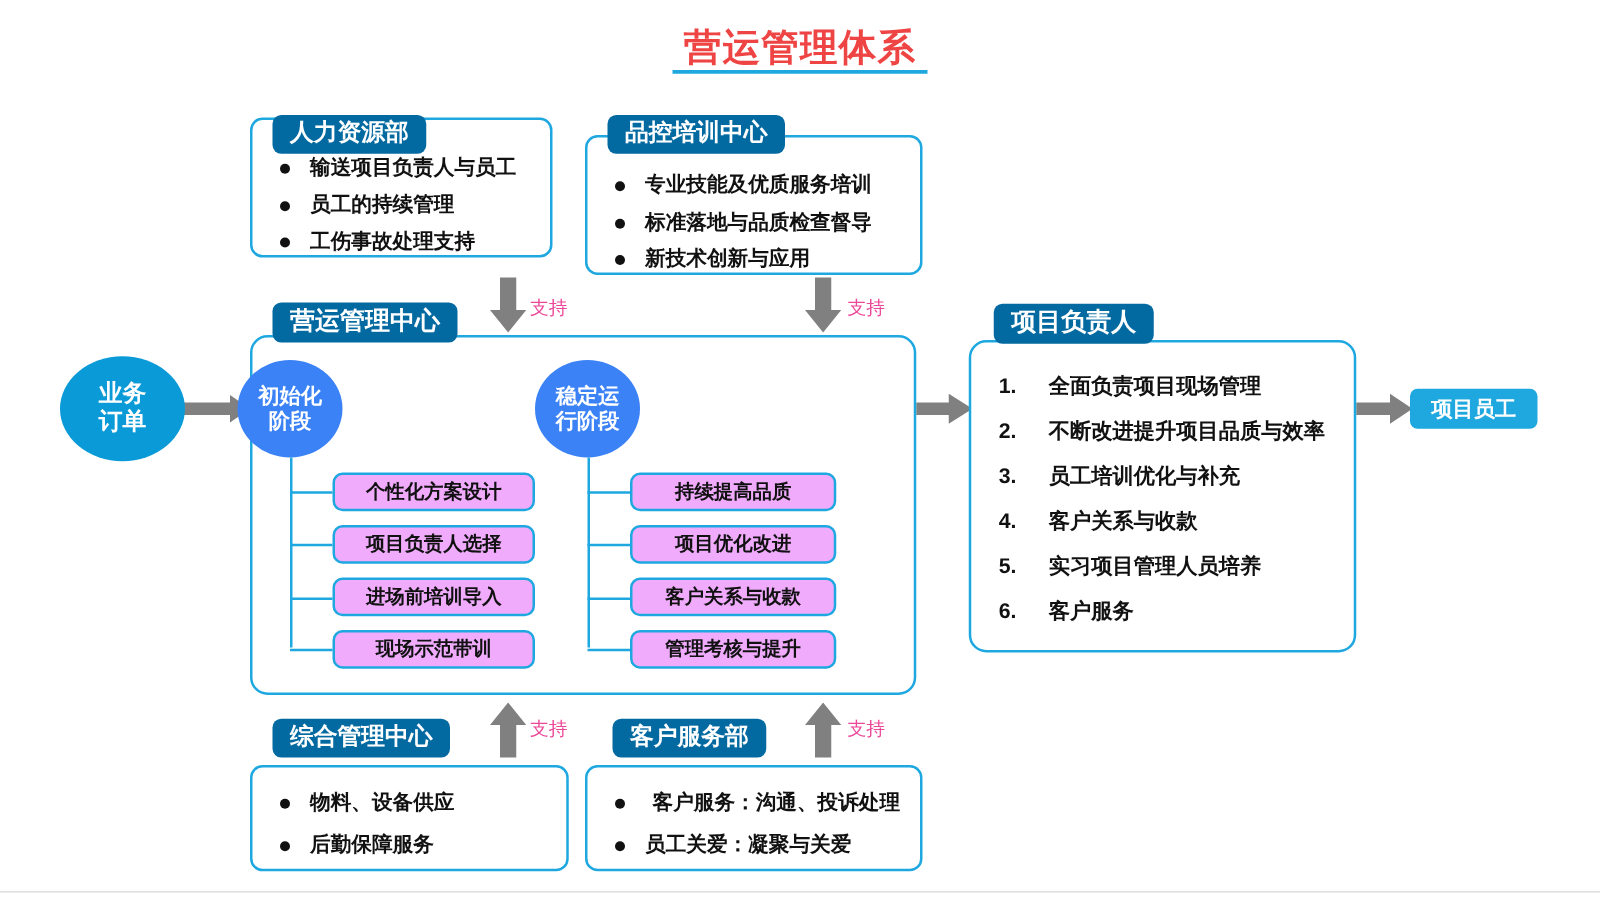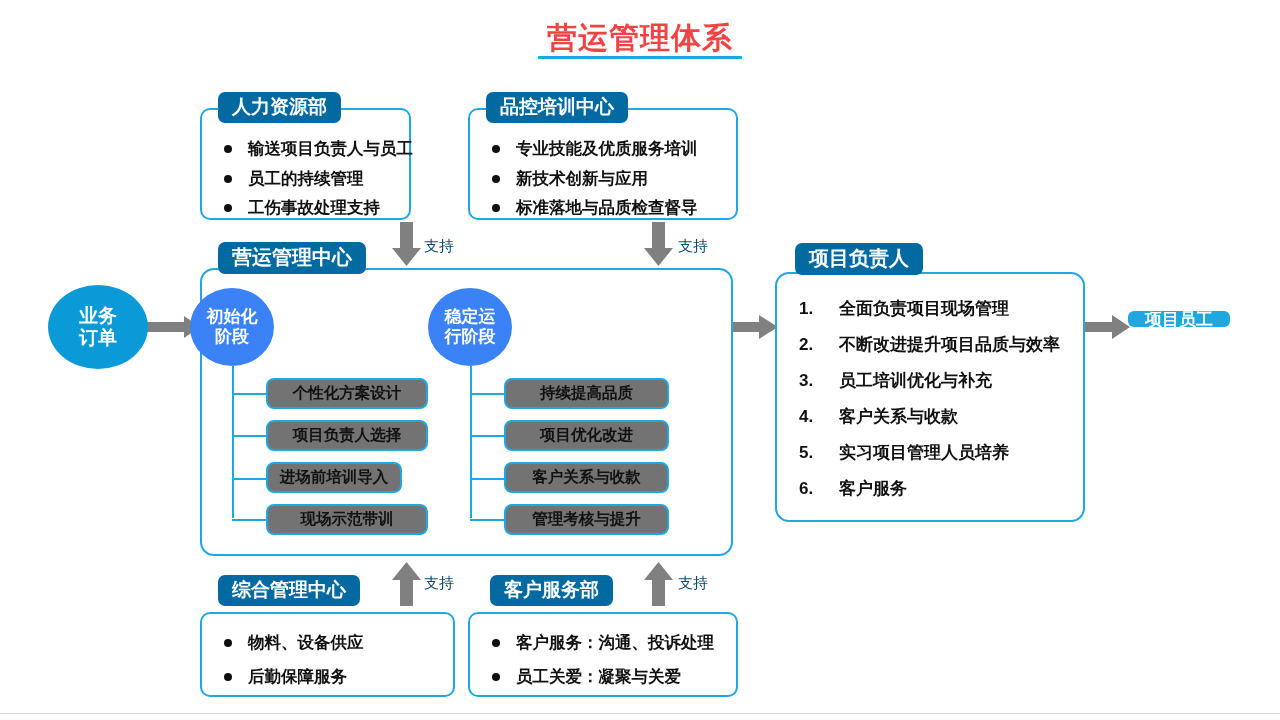--- a/index.html
+++ b/index.html
@@ -136,21 +136,21 @@
   .ellipse.dark {
     background: #0a9ad8;
   }
 
   
   .sub-item {
     position: absolute;
     box-sizing: border-box;
     border: 2px solid #1fa8e0;
     border-radius: 8px;
-    background: #737373;
+    background: #f0abfc;
     color: #111111;
     font-size: 15.5px;
     font-weight: bold;
     display: flex;
     align-items: center;
     justify-content: center;
     white-space: nowrap;
   }
 
   
@@ -162,21 +162,21 @@
   .vline {
     position: absolute;
     background: #1fa8e0;
     width: 2px;
   }
 
   
   .arrow-label {
     position: absolute;
     font-size: 15px;
-    color: #0c4a6e;
+    color: #ec4899;
     font-weight: normal;
     white-space: nowrap;
   }
 
   
   .employee-box {
     position: absolute;
     box-sizing: border-box;
     background: #1fa8e0;
     color: #ffffff;
@@ -252,34 +252,34 @@
       <rect x="733" y="322" width="30" height="10" fill="#808080"></rect>
       <polygon points="759,315 759,339 778,327" fill="#808080"></polygon>
     </g>
 
     <g>
       <rect x="1085" y="322" width="32" height="10" fill="#808080"></rect>
       <polygon points="1112,315 1112,339 1130,327" fill="#808080"></polygon>
     </g>
   </svg>
 
-  <div class="panel" style="left:200px; top:108px; width:211px; height:112px;">
+  <div class="panel" style="left:200px; top:94px; width:242px; height:112px;">
     <ul class="bullet-list">
       <li>输送项目负责人与员工</li>
       <li>员工的持续管理</li>
       <li>工伤事故处理支持</li>
     </ul>
   </div>
   <div class="panel-header" style="left:218px; top:92px;">人力资源部</div>
 
   <div class="panel" style="left:468px; top:108px; width:270px; height:112px;">
     <ul class="bullet-list">
       <li>专业技能及优质服务培训</li>
+      <li>标准落地与品质检查督导</li>
       <li>新技术创新与应用</li>
-      <li>标准落地与品质检查督导</li>
     </ul>
   </div>
   <div class="panel-header" style="left:486px; top:92px;">品控培训中心</div>
 
   <div class="panel" style="left:200px; top:268px; width:533px; height:288px; border-radius:14px;"></div>
   <div class="panel-header" style="left:218px; top:242px; font-size:20px;">营运管理中心</div>
 
   <div class="panel" style="left:775px; top:272px; width:310px; height:250px; border-radius:14px;">
     <ul class="num-list">
       <li>
@@ -313,21 +313,21 @@
   <div class="panel" style="left:200px; top:612px; width:255px; height:85px;">
     <ul class="bullet-list" style="top:20px;">
       <li style="margin-bottom:17px;">物料、设备供应</li>
       <li>后勤保障服务</li>
     </ul>
   </div>
   <div class="panel-header" style="left:218px; top:575px;">综合管理中心</div>
 
   <div class="panel" style="left:468px; top:612px; width:270px; height:85px;">
     <ul class="bullet-list" style="top:20px;">
-      <li style="margin-bottom:17px;">客户服务：沟通、投诉处理</li>
+      <li style="margin-bottom:17px;text-align:center;">客户服务：沟通、投诉处理</li>
       <li>员工关爱：凝聚与关爱</li>
     </ul>
   </div>
   <div class="panel-header" style="left:490px; top:575px;">客户服务部</div>
 
   <div class="arrow-label" style="left:424px; top:237px;">支持</div>
   <div class="arrow-label" style="left:678px; top:237px;">支持</div>
   <div class="arrow-label" style="left:424px; top:574px;">支持</div>
   <div class="arrow-label" style="left:678px; top:574px;">支持</div>
 
@@ -347,30 +347,30 @@
   </div>
 
   <div class="vline" style="left:232px; top:366px; height:152px;"></div>
   <div class="hline" style="left:232px; top:393px; width:34px;"></div>
   <div class="hline" style="left:232px; top:435px; width:34px;"></div>
   <div class="hline" style="left:232px; top:478px; width:34px;"></div>
   <div class="hline" style="left:232px; top:519px; width:34px;"></div>
 
   <div class="sub-item" style="left:266px; top:378px; width:162px; height:31px;">个性化方案设计</div>
   <div class="sub-item" style="left:266px; top:420px; width:162px; height:31px;">项目负责人选择</div>
-  <div class="sub-item" style="left:266px; top:462px; width:136px; height:31px;">进场前培训导入</div>
+  <div class="sub-item" style="left:266px; top:462px; width:162px; height:31px;">进场前培训导入</div>
   <div class="sub-item" style="left:266px; top:504px; width:162px; height:31px;">现场示范带训</div>
 
   <div class="vline" style="left:470px; top:366px; height:152px;"></div>
   <div class="hline" style="left:470px; top:393px; width:34px;"></div>
   <div class="hline" style="left:470px; top:435px; width:34px;"></div>
   <div class="hline" style="left:470px; top:478px; width:34px;"></div>
   <div class="hline" style="left:470px; top:519px; width:34px;"></div>
 
   <div class="sub-item" style="left:504px; top:378px; width:165px; height:31px;">持续提高品质</div>
   <div class="sub-item" style="left:504px; top:420px; width:165px; height:31px;">项目优化改进</div>
   <div class="sub-item" style="left:504px; top:462px; width:165px; height:31px;">客户关系与收款</div>
   <div class="sub-item" style="left:504px; top:504px; width:165px; height:31px;">管理考核与提升</div>
 
-  <div class="employee-box" style="left:1128px; top:311px; width:102px; height:16px;">项目员工</div>
+  <div class="employee-box" style="left:1128px; top:311px; width:102px; height:32px;">项目员工</div>
 
   <div class="slide-bottom"></div>
 </div>
 
 </body></html>

